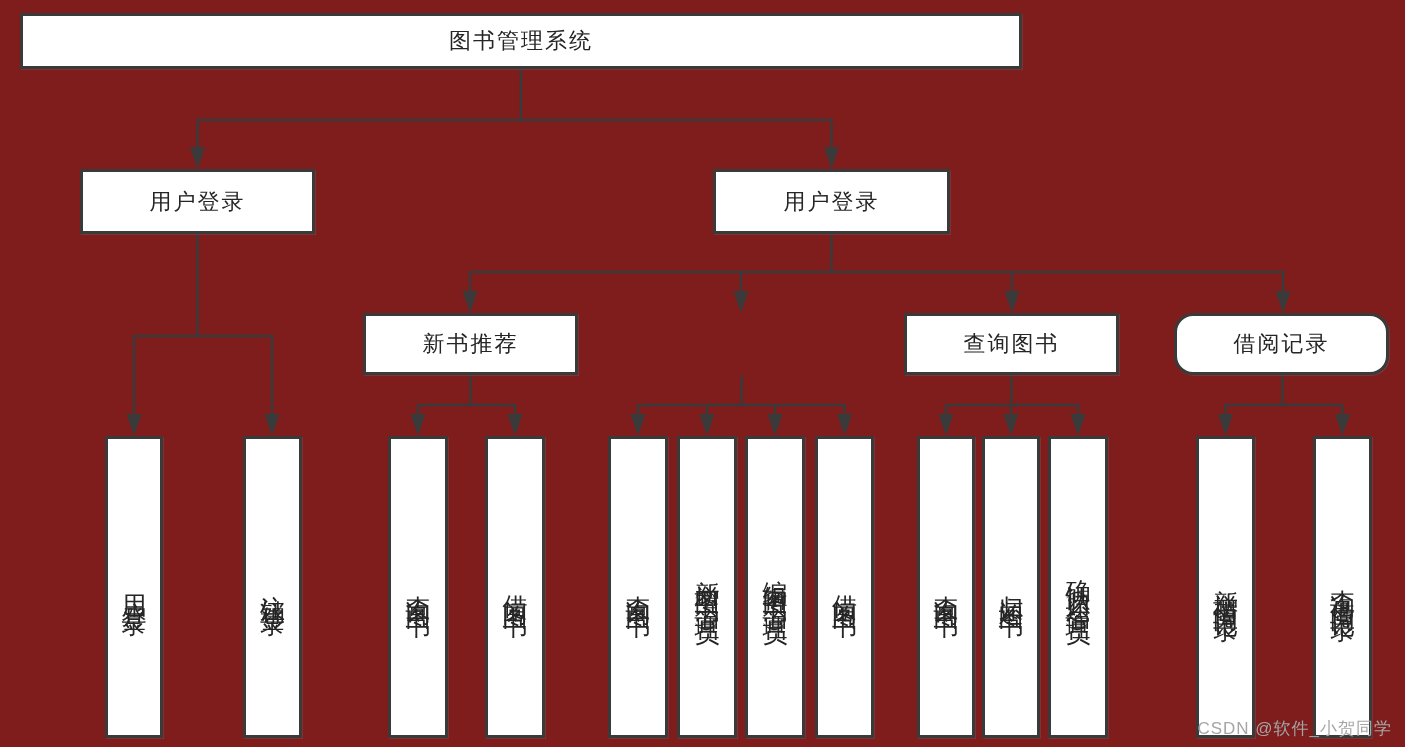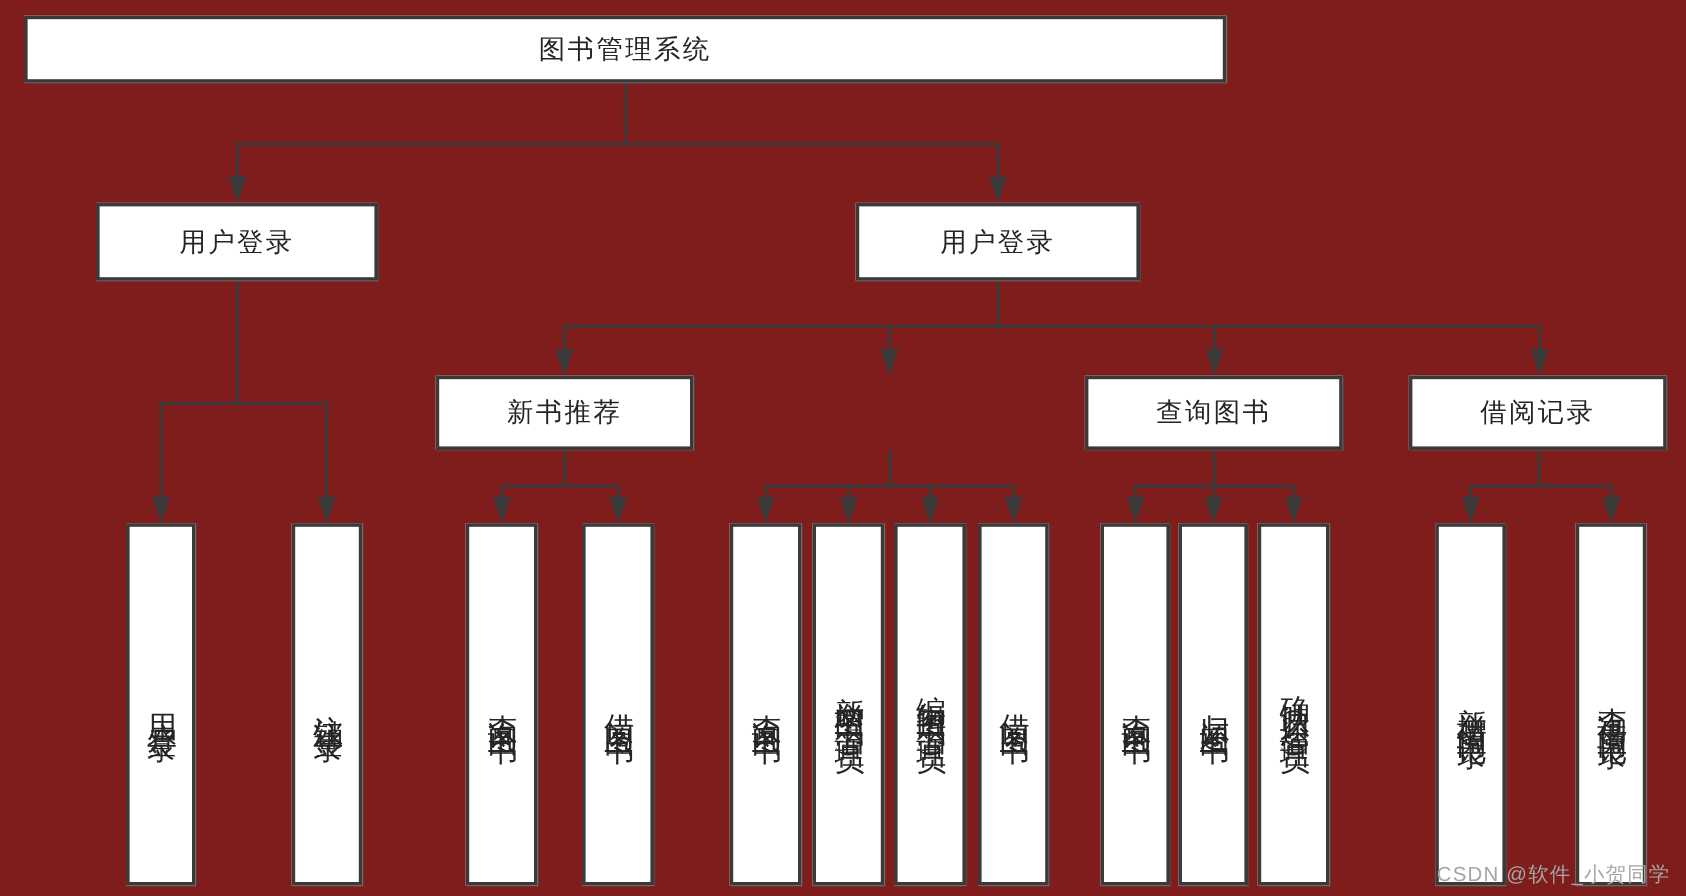--- a/index.html
+++ b/index.html
@@ -124,21 +124,21 @@
   <div class="node" style="left:713px; top:169px; width:237px; height:65px;">
     <span class="hlabel">用户登录</span>
   </div>
 
   <div class="node" style="left:363px; top:313px; width:215px; height:62px;">
     <span class="hlabel">新书推荐</span>
   </div>
   <div class="node" style="left:904px; top:313px; width:215px; height:62px;">
     <span class="hlabel">查询图书</span>
   </div>
-  <div class="node" style="left:1174px; top:313px; width:215px; height:62px;">
+  <div class="node" style="left:1174px; top:313px; width:215px; height:62px;border-radius:19px;">
     <span class="hlabel">借阅记录</span>
   </div>
 
   <div class="node leaf" style="left:105px; width:58px;">
     <span class="vlabel">用户登录</span>
   </div>
   <div class="node leaf" style="left:243px; width:59px;">
     <span class="vlabel">注销登录</span>
   </div>
 

